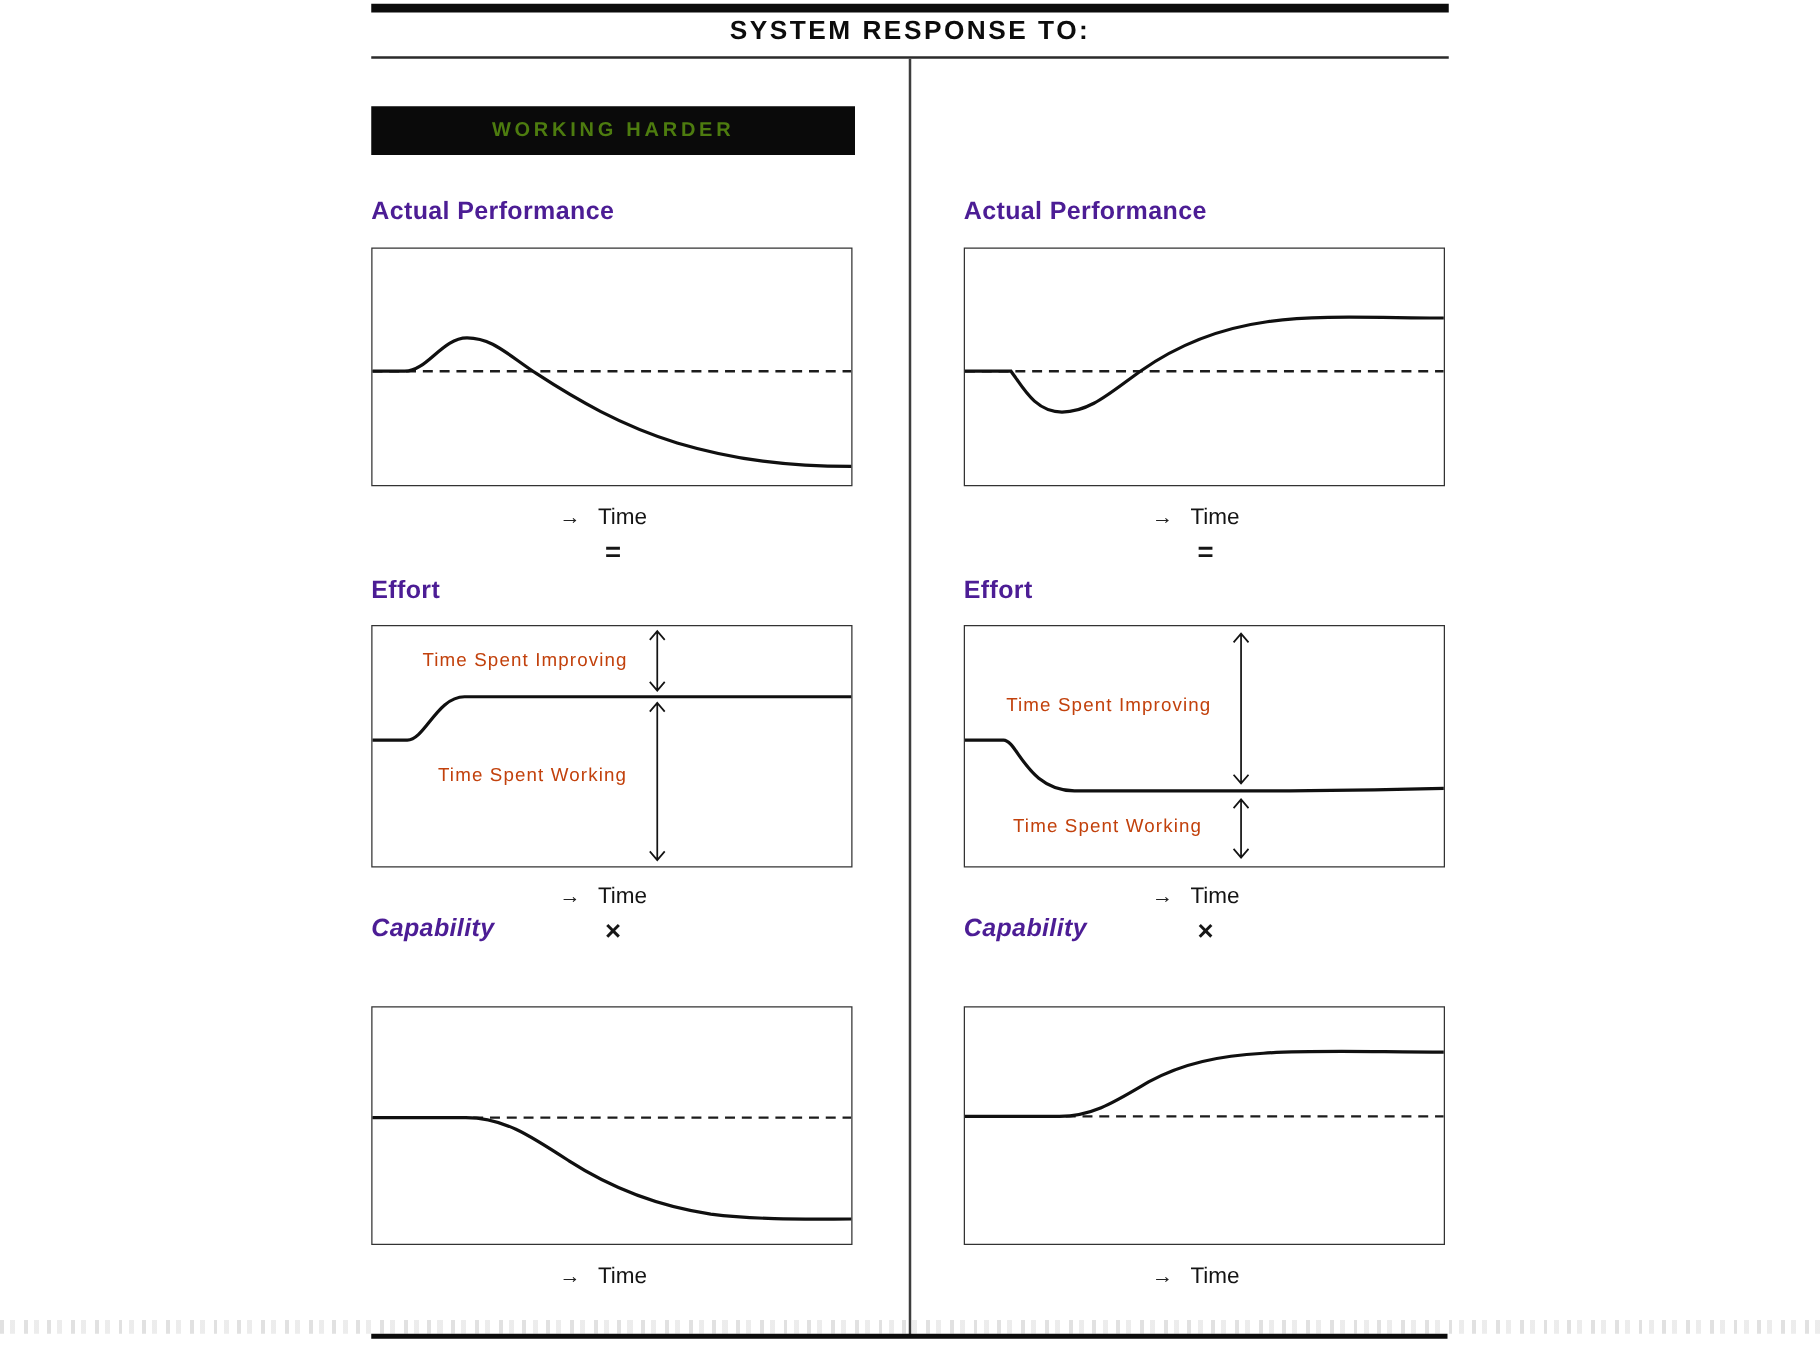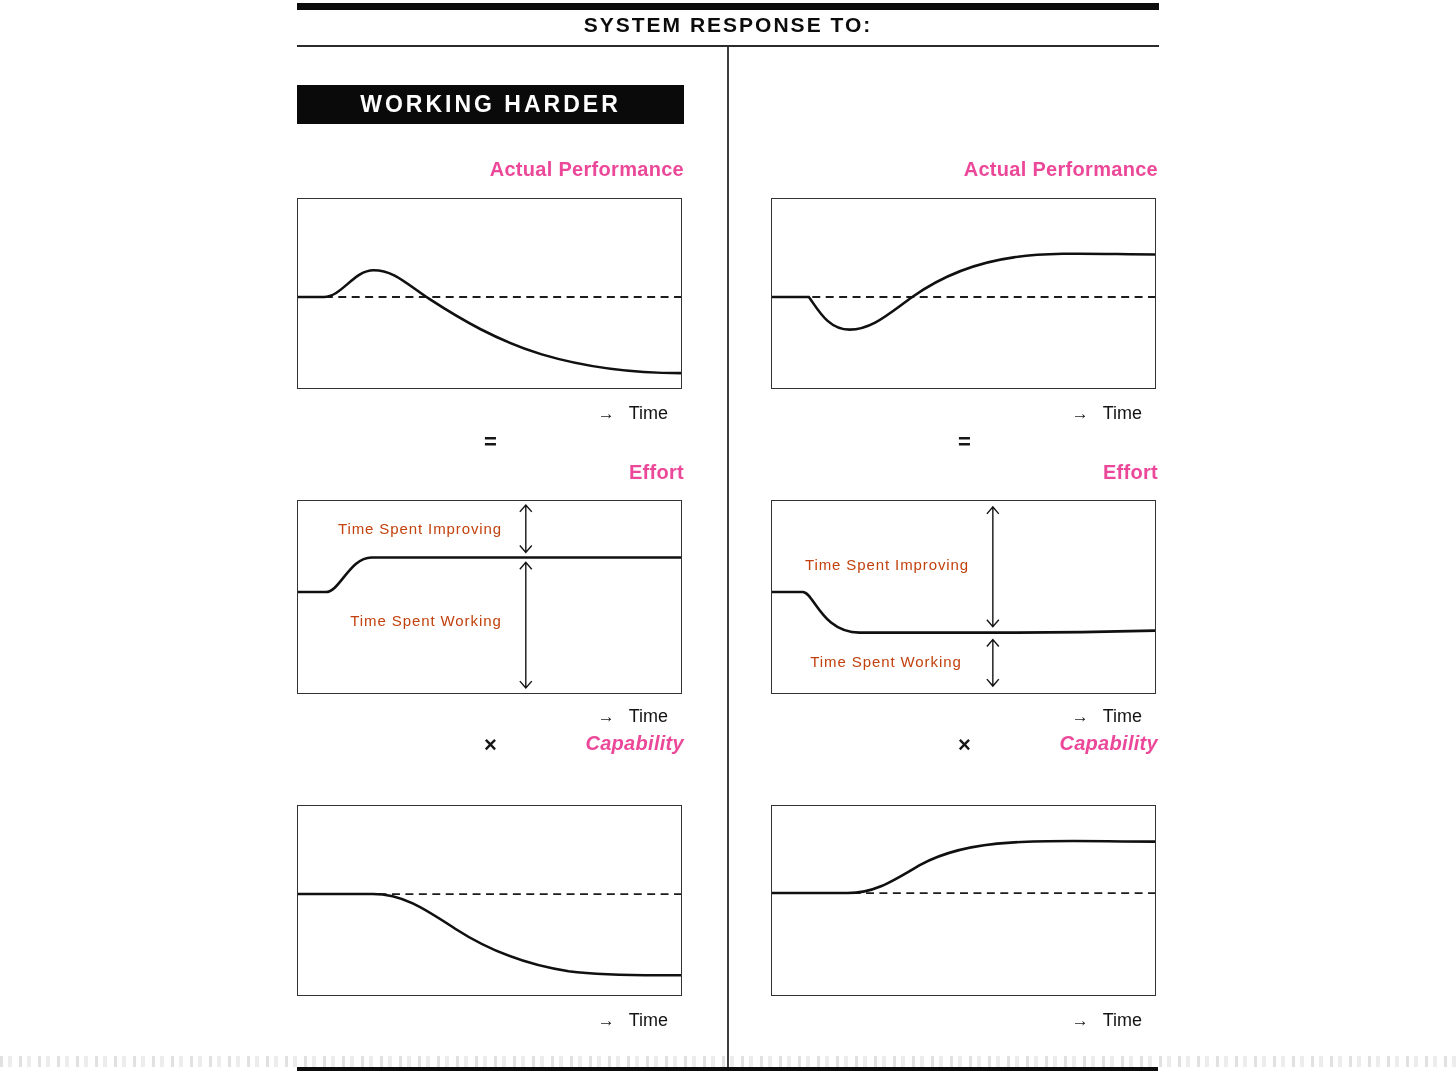--- a/index.html
+++ b/index.html
@@ -16,27 +16,27 @@
     position:absolute; left:297px; top:13px; width:862px; height:30px;
     text-align:center; font-size:21px; font-weight:700; letter-spacing:2px; color:#0c0c0c;
   }
 
   .col { position:absolute; top:0; width:387px; height:1078px; }
   .col-left  { left:297px; }
   .col-right { left:771px; }
 
   .banner {
     position:absolute; left:0; top:85px; width:387px; height:39px;
-    background:#0a0a0a; color:#ffffff; display:flex; align-items:center; justify-content:center;
-    font-size:23px; font-weight:700; letter-spacing:3px;
+    background:#0a0a0a; color:#4d7c0f; display:flex; align-items:center; justify-content:center;
+    font-size:16px; font-weight:700; letter-spacing:3px;
   }
 
   .chart-title {
-    position:absolute; left:0; width:387px; text-align:right;
-    font-size:20px; font-weight:700; color:#ec4899; letter-spacing:0.3px;
+    position:absolute; left:0; width:387px; text-align:left;
+    font-size:20px; font-weight:700; color:#4c1d95; letter-spacing:0.3px;
   }
   .t-perf { top:158px; }
   .t-effort { top:461px; }
   .t-cap { top:732px;font-style:italic; }
 
   .op {
     position:absolute; left:0; width:387px; text-align:center;
     font-size:22px; font-weight:700; color:#161616;
   }
   .op-eq { top:429px; }
@@ -55,21 +55,21 @@
   .dashline { fill:none; stroke:#1c1c1c; stroke-width:1.9; stroke-dasharray:8 5.5; }
   .rangearrow { fill:none; stroke:#141414; stroke-width:1.4; stroke-linejoin:miter; }
 
   .elabel {
     position:absolute; transform:translate(-50%,-50%); white-space:nowrap;
     font-size:15px; letter-spacing:0.9px; color:#c2410c; font-weight:400;
   }
 
   .time-row {
     position:absolute; left:0; width:386px; height:24px; top:0;
-    text-align:right; padding-right:15px; box-sizing:border-box;
+    text-align:center; padding-right:15px; box-sizing:border-box;
     font-size:18px; color:#141414;
   }
   .tr1 { top:403px; } .tr2 { top:706px; } .tr3 { top:1010px; }
   .time-arrow { display:inline-block; margin-right:14px; font-size:17px; color:#222; }
 
   .scan-band {
     position:absolute; left:0; top:1056px; width:1456px; height:11px; opacity:0.28;
     background:repeating-linear-gradient(90deg,
       rgba(60,60,60,0.55) 0 3px, rgba(0,0,0,0) 3px 8px,
       rgba(90,90,90,0.4) 8px 12px, rgba(0,0,0,0) 12px 19px);

